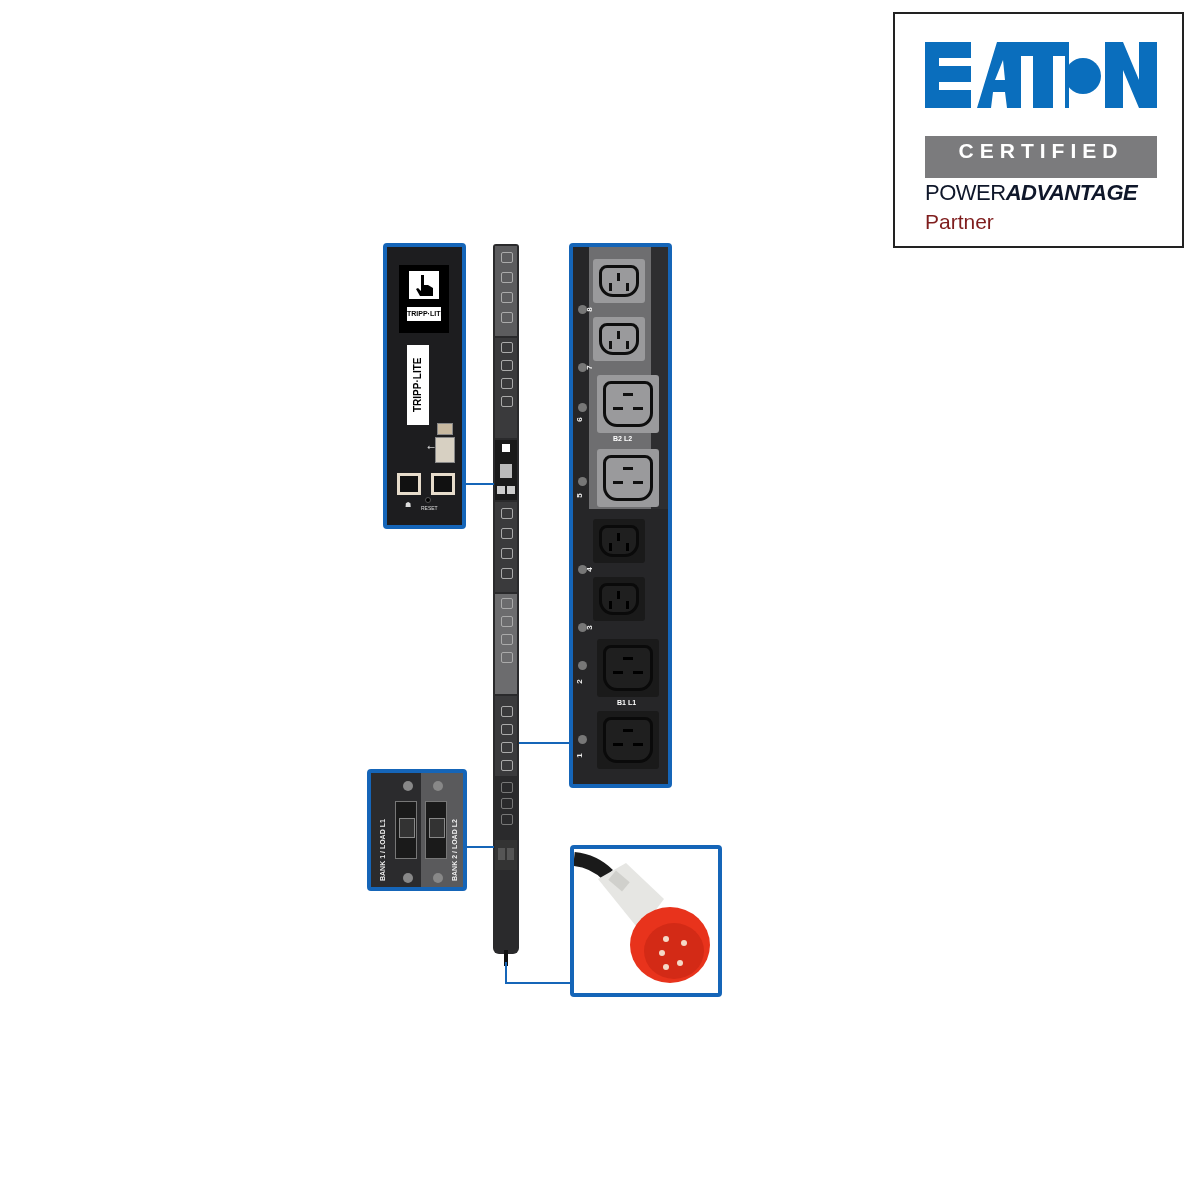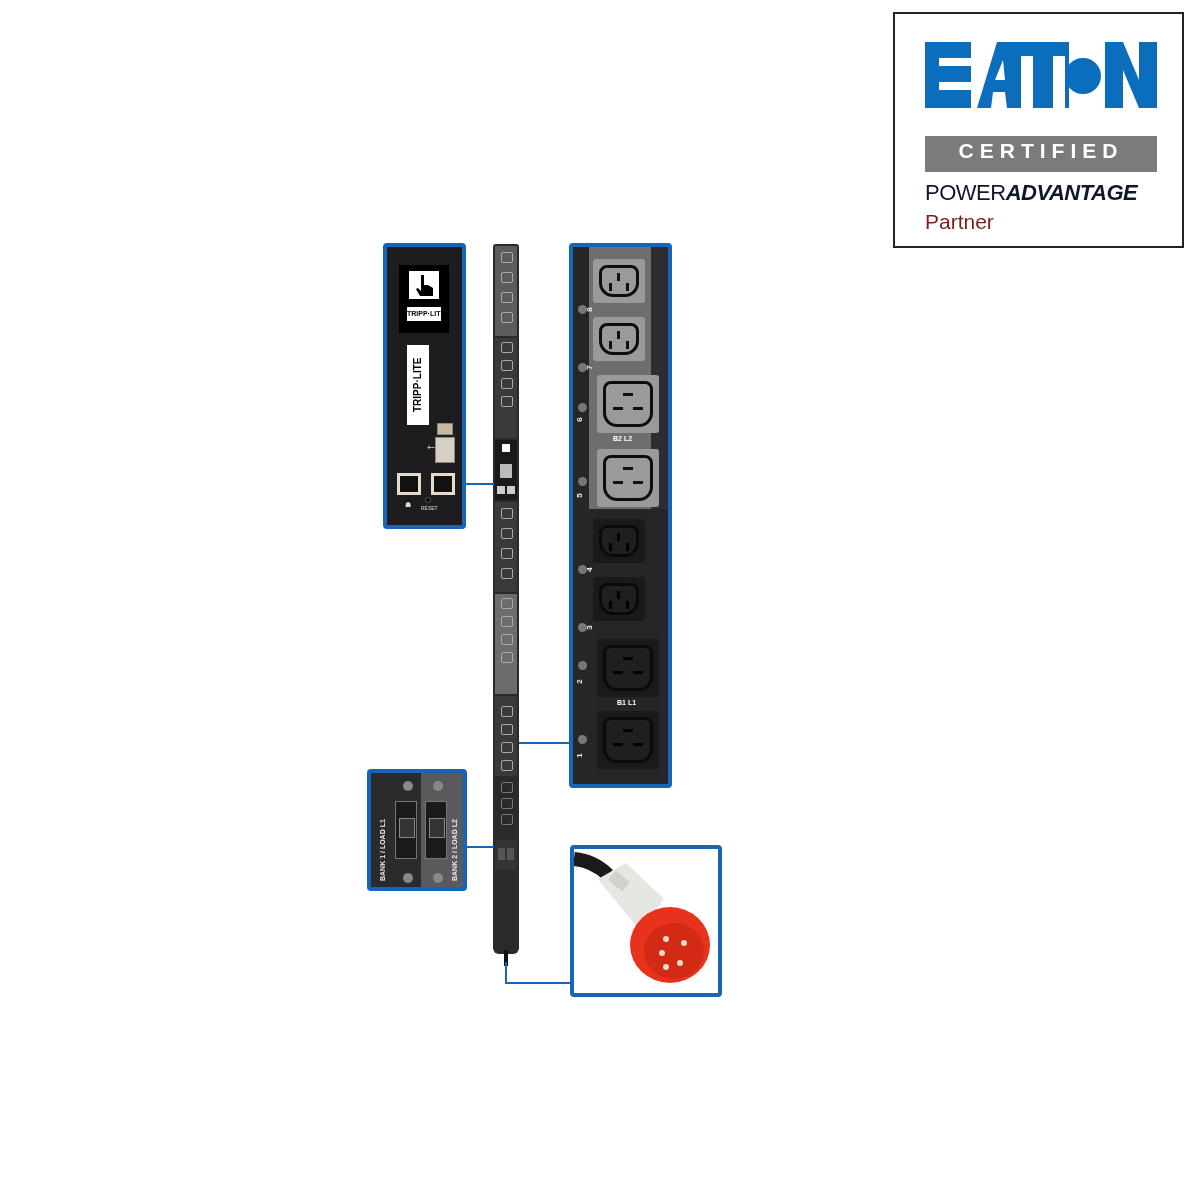--- a/index.html
+++ b/index.html
@@ -1,21 +1,21 @@
 <!DOCTYPE html>
 <html><head>
 <meta charset="utf-8">
 <style>
   html,body{margin:0;padding:0;background:#ffffff;}
   body{width:1199px;height:1199px;position:relative;overflow:hidden;font-family:"Liberation Sans",sans-serif;}
   .abs{position:absolute;}
   
   .badge{left:893px;top:12px;width:291px;height:236px;border:2px solid #222;background:#fff;box-sizing:border-box;}
   .eaton-logo{left:30px;top:28px;width:232px;height:66px;}
-  .cert-bar{left:30px;top:122px;width:232px;height:36px;background:#7b7b7d;color:#fff;font-weight:bold;font-size:21px;letter-spacing:6px;text-align:center;line-height:30px;}
+  .cert-bar{left:30px;top:122px;width:232px;height:42px;background:#7b7b7d;color:#fff;font-weight:bold;font-size:21px;letter-spacing:6px;text-align:center;line-height:30px;}
   .pa-line{left:30px;top:166px;font-size:22px;color:#0f172a;white-space:nowrap;}
   .pa-line .power{font-weight:normal;letter-spacing:-0.5px;}
   .pa-line .adv{font-weight:bold;font-style:italic;letter-spacing:-0.5px;}
   .partner{left:30px;top:196px;font-size:21px;color:#7f1d1d;}
 
   
   .pdu{left:493px;top:244px;width:26px;height:710px;background:#2a2a2c;border-radius:3px 3px 6px 6px;}
   .seg{position:absolute;left:2px;width:22px;}
   .mini-outlet{position:absolute;left:6px;width:12px;height:11px;border:1.5px solid #aaa;border-radius:2px;box-sizing:border-box;}
   .cord{left:504px;top:950px;width:4px;height:16px;background:#111;}

